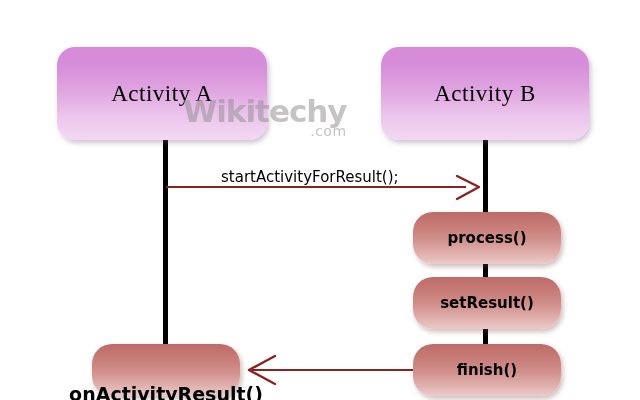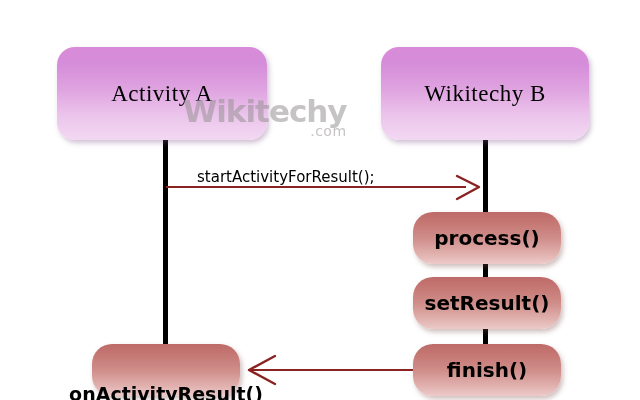--- a/index.html
+++ b/index.html
@@ -53,21 +53,21 @@
     background: linear-gradient(to bottom, #bd6b68 0%, #c57773 20%, #cf8d89 50%, #dfaeab 78%, #eccac8 100%);
     box-shadow: 2px 3px 5px rgba(120, 70, 70, 0.35);
     display: flex;
     align-items: center;
     justify-content: center;
     z-index: 5;
   }
   .method-label {
     font-family: "DejaVu Sans", sans-serif;
     font-weight: bold;
-    font-size: 20px;
+    font-size: 15px;
     color: #000000;
     white-space: nowrap;
   }
   .method-label.small {
     font-size: 19px;
     margin-top: 48px;
   }
 
   
   .msg-line {
@@ -81,20 +81,21 @@
     z-index: 3;
     overflow: visible;
   }
   .msg-label {
     position: absolute;
     font-family: "DejaVu Sans", sans-serif;
     font-size: 15px;
     color: #000000;
     white-space: nowrap;
     z-index: 3;
+    margin-left: 24px;
   }
 
   
   .watermark {
     position: absolute;
     z-index: 6;
     pointer-events: none;
     user-select: none;
   }
   .watermark-main {
@@ -120,21 +121,21 @@
 <div id="canvas">
 
   <div class="lifeline" style="left:163px; top:138px; height:212px;"></div>
   <div class="lifeline" style="left:483px; top:138px; height:212px;"></div>
 
   <div class="actor-box" style="left:57px; top:47px; width:210px; height:93px;">
     <span class="actor-label">Activity A</span>
   </div>
 
   <div class="actor-box" style="left:381px; top:47px; width:208px; height:93px;">
-    <span class="actor-label">Wikitechy B</span>
+    <span class="actor-label">Activity B</span>
   </div>
 
   <div class="watermark" style="left:183px; top:96px;">
     <div class="watermark-main">Wikitechy</div>
     <div class="watermark-sub">.com</div>
   </div>
 
   <div class="msg-label" style="left:197px; top:168px;">startActivityForResult();</div>
   <div class="msg-line" style="left:166px; top:186px; width:300px;"></div>
   <svg class="msg-arrow-svg" style="left:455px; top:174px;" width="30" height="28" viewBox="0 0 30 28">

